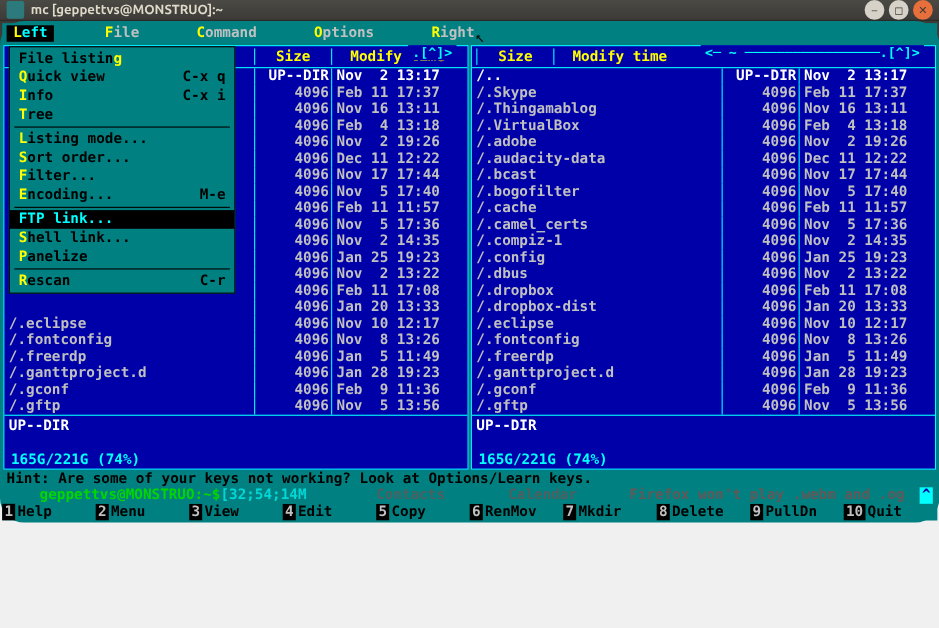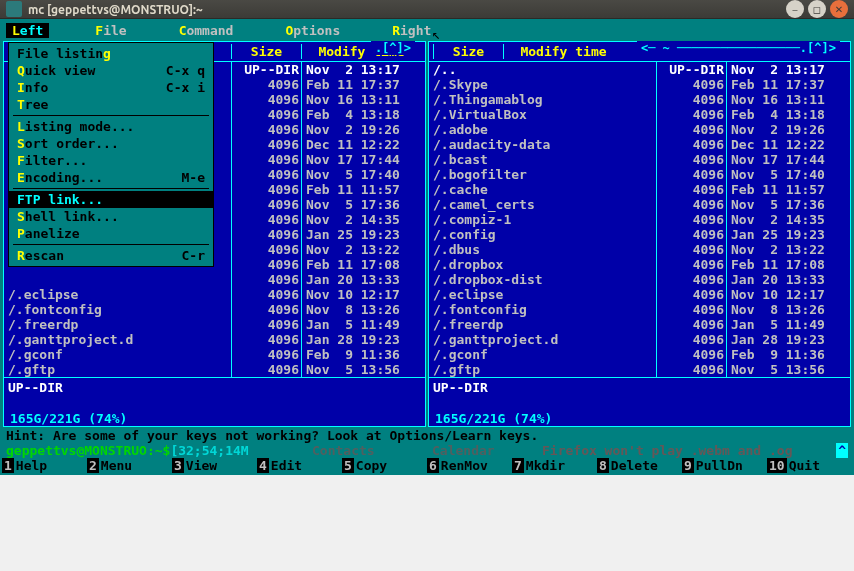--- a/index.html
+++ b/index.html
@@ -6,21 +6,21 @@
 body { font-family: "DejaVu Sans Mono", "Courier New", monospace; font-size: 13px; background: #f0f0f0; width: 854px; height: 571px; overflow: hidden; }
 .window { width: 854px; height: 438px; background: #3c3b37; display: flex; flex-direction: column; }
 .titlebar { height: 24px; background: linear-gradient(#4a4944, #3c3b37); display: flex; align-items: center; padding: 0 6px; color: #dfd9c9; font-family: Ubuntu, sans-serif; font-size: 12px; border-bottom: 1px solid #2b2a27; }
 .titlebar-icon { width: 16px; height: 16px; background: #2c7a7b; margin-right: 6px; border-radius: 2px; }
 .titlebar-text { flex: 1; font-weight: bold; }
 .winbtns { display: flex; gap: 4px; }
 .winbtn { width: 18px; height: 18px; border-radius: 9px; display: flex; align-items: center; justify-content: center; font-size: 10px; color: #3c3b37; cursor: pointer; }
 .winbtn.min { background: #d6d2c8; }
 .winbtn.max { background: #d6d2c8; }
 .winbtn.close { background: #e76f3c; }
-.terminal { flex: 1; background: #008080; color: #c0c0c0; padding: 2px; display: flex; flex-direction: column; font-weight: bold; }
+.terminal { flex: 1; background: #008080; color: #c0c0c0; padding: 2px; display: flex; flex-direction: column; font-weight: bold; border-radius: 22px; }
 .menubar { display: flex; background: #008080; padding: 2px 4px; color: #c0c0c0; }
 .menubar .mitem { padding: 0 6px; margin-right: 40px; cursor: pointer; }
 .menubar .mitem .hot { color: #ffff00; }
 .menubar .mitem.active { background: #000000; color: #00ffff; }
 .menubar .mitem.active .hot { color: #ffff00; }
 .panels { flex: 1; display: flex; position: relative; }
 .panel { flex: 1; background: #0000a8; border: 1px solid #00ffff; margin: 1px; display: flex; flex-direction: column; position: relative; }
 .panel-title { position: absolute; top: -1px; right: 10px; color: #00ffff; background: #0000a8; padding: 0 4px; font-size: 12px; }
 .panel-header { display: flex; color: #ffff00; border-bottom: 1px solid #00ffff; padding: 2px 4px; }
 .col-name { flex: 1; text-align: center; }
@@ -35,21 +35,21 @@
 .panel-footer { border-top: 1px solid #00ffff; padding: 2px 4px; color: #ffffff; height: 34px; }
 .panel-status { color: #00ffff; padding: 0 6px; }
 .dropdown { position: absolute; top: 0; left: 4px; width: 206px; background: #008080; color: #000000; border: 1px solid #000000; z-index: 10; padding: 2px 0; }
 .dditem { padding: 1px 8px; display: flex; cursor: pointer; color: #000000; }
 .dditem .lbl { flex: 1; }
 .dditem .lbl .hot { color: #ffff00; }
 .dditem .short { color: #000000; }
 .dditem.sel { background: #000000; color: #00ffff; }
 .ddsep { border-top: 1px solid #000000; margin: 2px 4px; }
 .hint { background: #008080; color: #000000; padding: 0 4px; }
-.prompt { background: #008080; color: #00d700; padding: 0 4px; display: flex; }
+.prompt { background: #008080; color: #00d700; padding: 0 4px; display: flex; margin-left: 30px; }
 .prompt .extra { color: #00d7d7; }
 .taskbar-ghost { position: absolute; color: #a04040; opacity: 0.5; }
 .fkeys { display: flex; background: #008080; }
 .fkey { flex: 1; display: flex; cursor: pointer; }
 .fkey .num { background: #000000; color: #c0c0c0; padding: 0 2px; }
 .fkey .lbl { background: #008080; color: #000000; flex: 1; padding-left: 2px; }
 .caret { position: absolute; top: 26px; left: 432px; color: #000; font-size: 14px; pointer-events: none; }
 </style>
 </head>
 <body>

